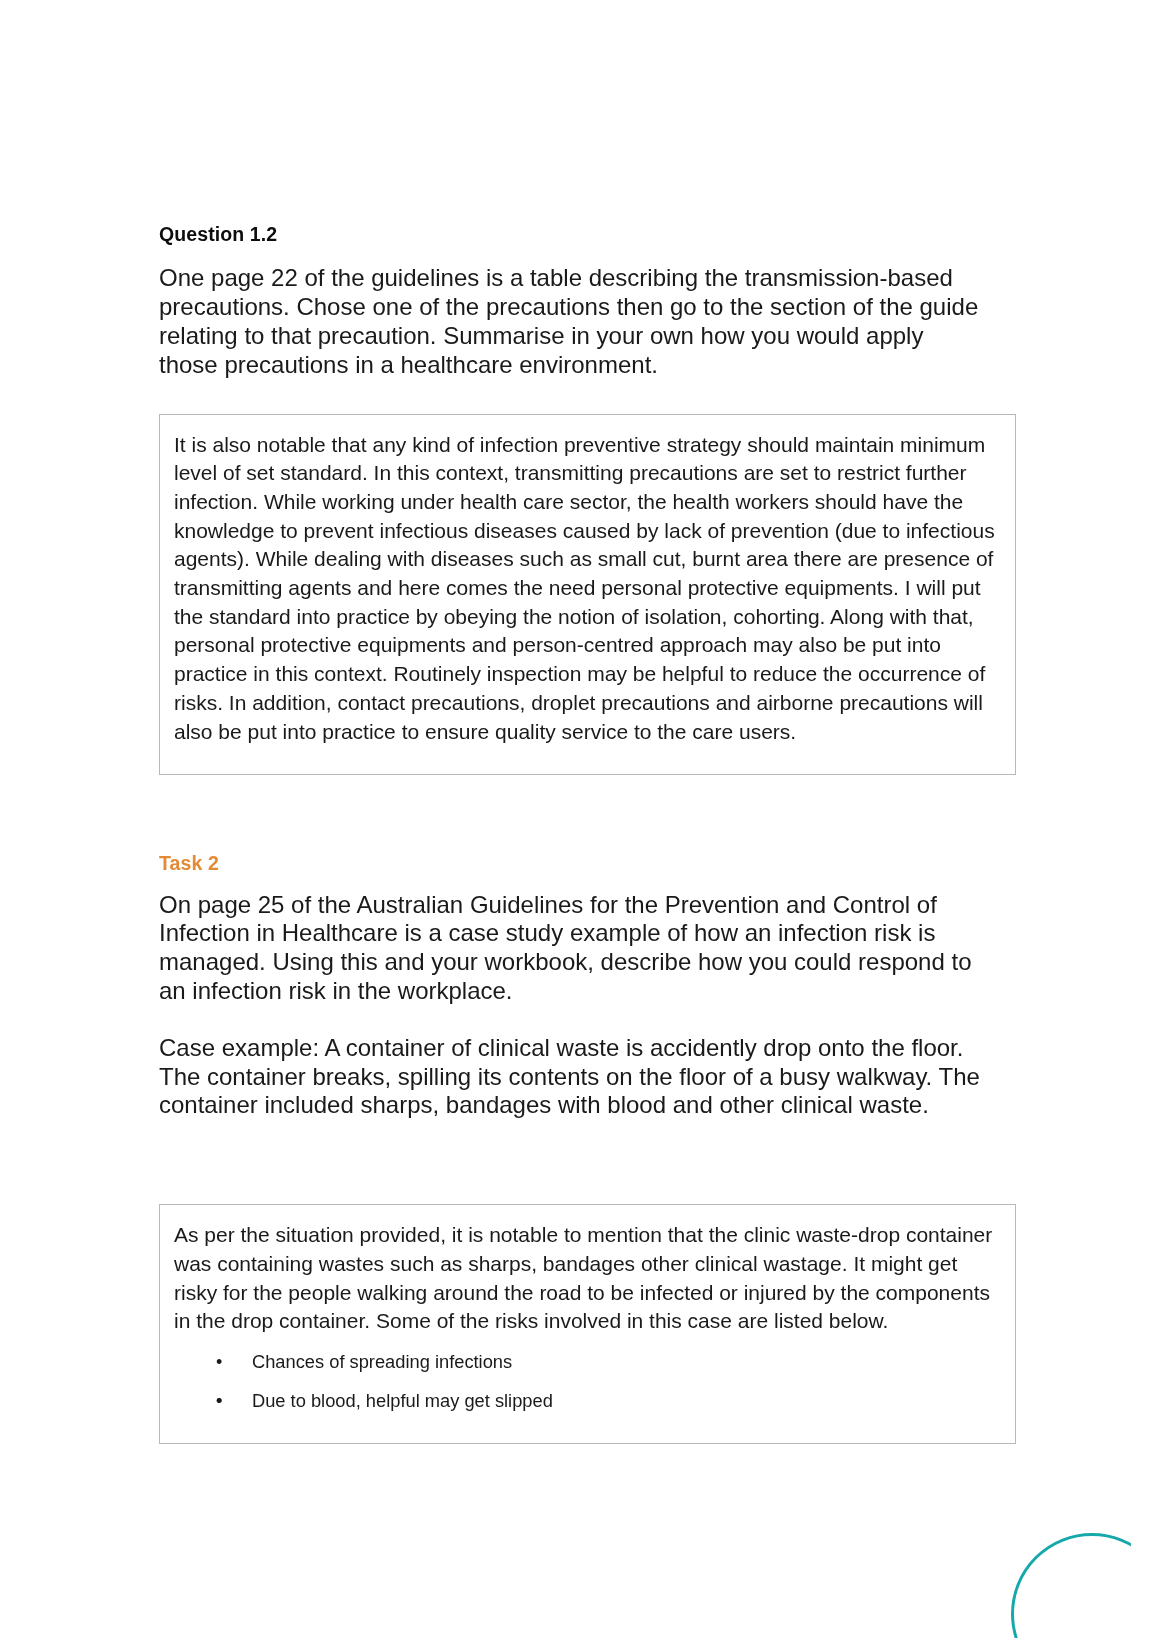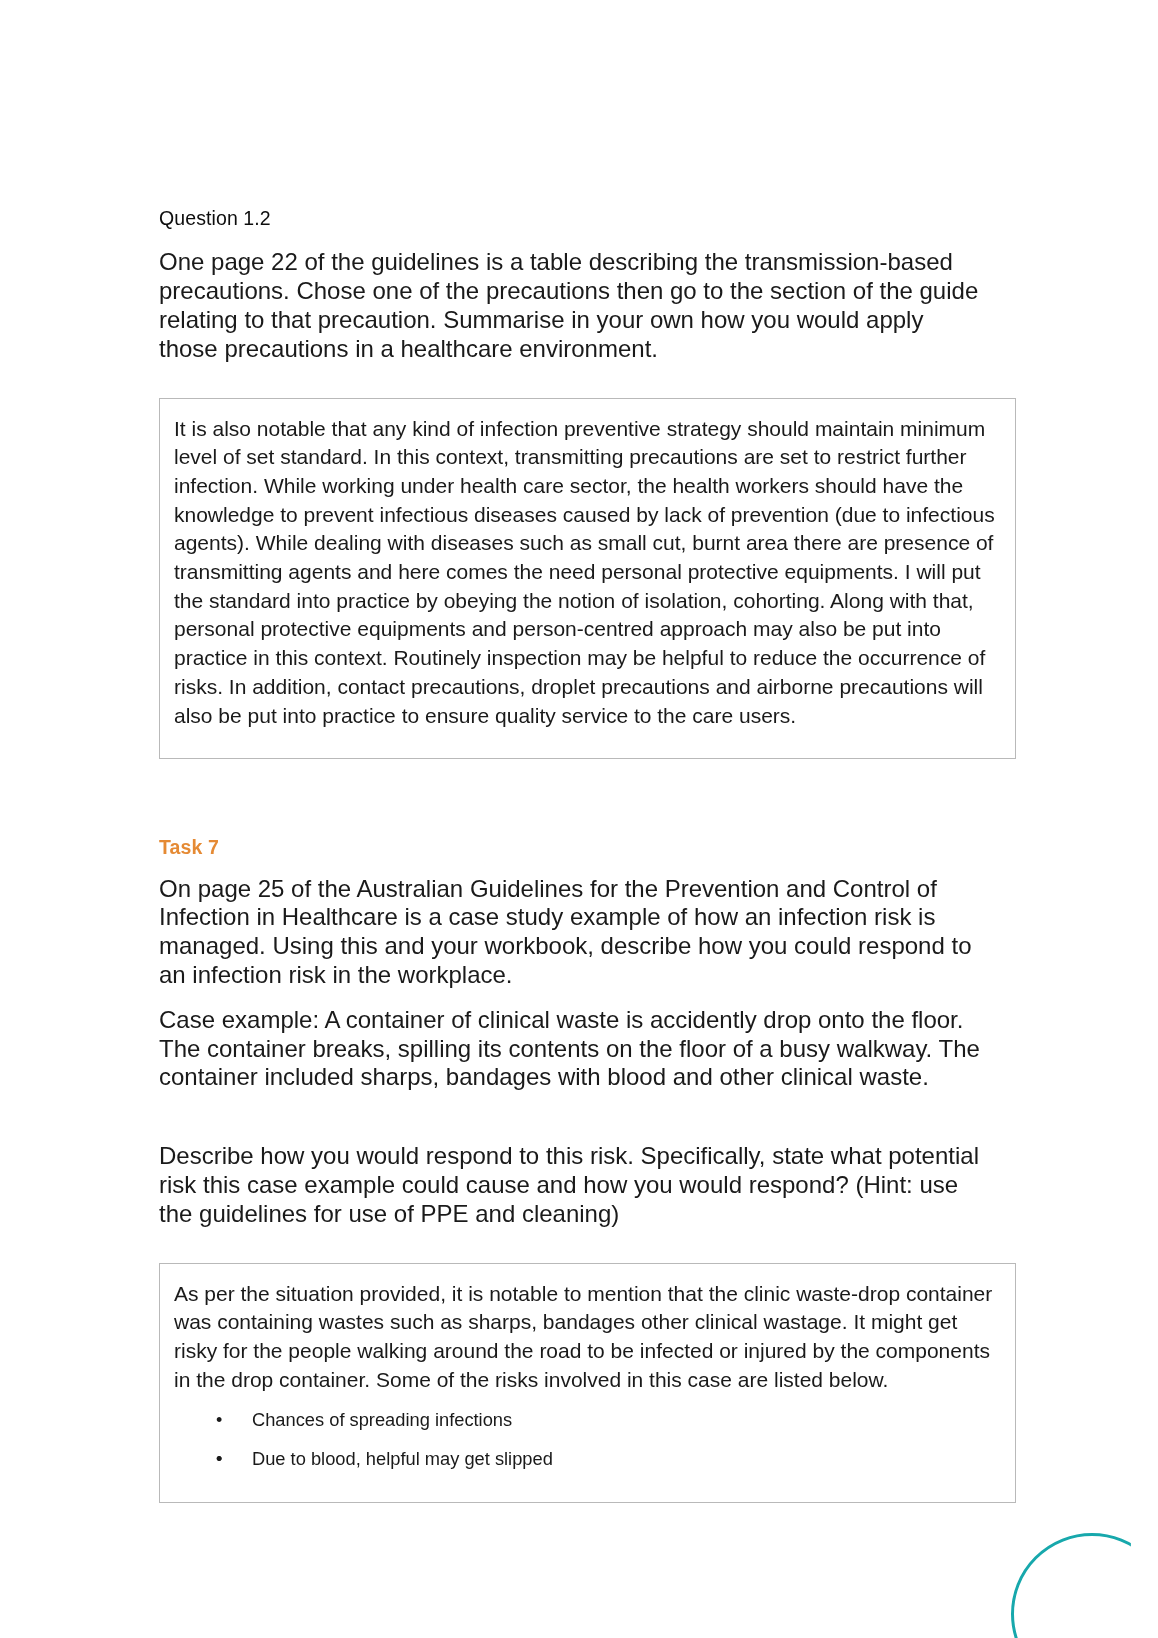--- a/index.html
+++ b/index.html
@@ -27,24 +27,24 @@
 
   .content {
     position: absolute;
     left: 159px;
     top: 206px;
     width: 857px;
   }
 
   .q-heading {
     font-size: 19.5px;
-    font-weight: normal;
+    font-weight: bold;
     color: #0d0d0d;
     letter-spacing: 0.1px;
-    margin: 0 0 17px 0;
+    margin: 16px 0 17px 0;
     line-height: 1.3;
   }
 
   .task-heading {
     font-size: 19.5px;
     font-weight: bold;
     color: #E58A34;
     letter-spacing: 0.1px;
     margin: 0 0 14px 0;
     line-height: 1.3;
@@ -52,21 +52,21 @@
 
   .para {
     font-size: 24px;
     line-height: 28.8px;
     color: #1a1a1a;
     margin: 0;
     width: 828px;
   }
 
   .para + .para {
-    margin-top: 16px;
+    margin-top: 28px;
   }
 
   .answer-box {
     border: 1px solid #b9b9b9;
     box-sizing: border-box;
     width: 857px;
     padding: 16px 14px 28px 14px;
     margin-top: 34px;
     background: #ffffff;
   }
@@ -123,30 +123,29 @@
     <h2 class="q-heading">Question 1.2</h2>
 
     <p class="para">One page 22 of the guidelines is a table describing the transmission-based precautions. Chose one of the precautions then go to the section of the guide relating to that precaution. Summarise in your own how you would apply those precautions in a healthcare environment.</p>
 
     <div class="answer-box">
       <p class="para">It is also notable that any kind of infection preventive strategy should maintain minimum level of set standard. In this context, transmitting precautions are set to restrict further infection. While working under health care sector, the health workers should have the knowledge to prevent infectious diseases caused by lack of prevention (due to infectious agents). While dealing with diseases such as small cut, burnt area there are presence of transmitting agents and here comes the need personal protective equipments. I will put the standard into practice by obeying the notion of isolation, cohorting. Along with that, personal protective equipments and person-centred approach may also be put into practice in this context. Routinely inspection may be helpful to reduce the occurrence of risks. In addition, contact precautions, droplet precautions and airborne precautions will also be put into practice to ensure quality service to the care users.</p>
     </div>
 
     <div class="spacer-lg"></div>
 
-    <h2 class="task-heading">Task 7</h2>
+    <h2 class="task-heading">Task 2</h2>
 
     <p class="para">On page 25 of the Australian Guidelines for the Prevention and Control of Infection in Healthcare is a case study example of how an infection risk is managed. Using this and your workbook, describe how you could respond to an infection risk in the workplace.</p>
 
     <p class="para">Case example: A container of clinical waste is accidently drop onto the floor. The container breaks, spilling its contents on the floor of a busy walkway. The container included sharps, bandages with blood and other clinical waste.</p>
 
     <div class="spacer-md"></div>
 
 
-    <p class="para">Describe how you would respond to this risk. Specifically, state what potential risk this case example could cause and how you would respond? (Hint: use the guidelines for use of PPE and cleaning)</p>
 
     <div class="answer-box">
       <p class="para">As per the situation provided, it is notable to mention that the clinic waste-drop container was containing wastes such as sharps, bandages other clinical wastage. It might get risky for the people walking around the road to be infected or injured by the components in the drop container. Some of the risks involved in this case are listed below.</p>
 
       <ul class="risk-list">
         <li>
           <span class="bullet-dot">•</span>
           <span>Chances of spreading infections</span>
         </li>
         <li>

